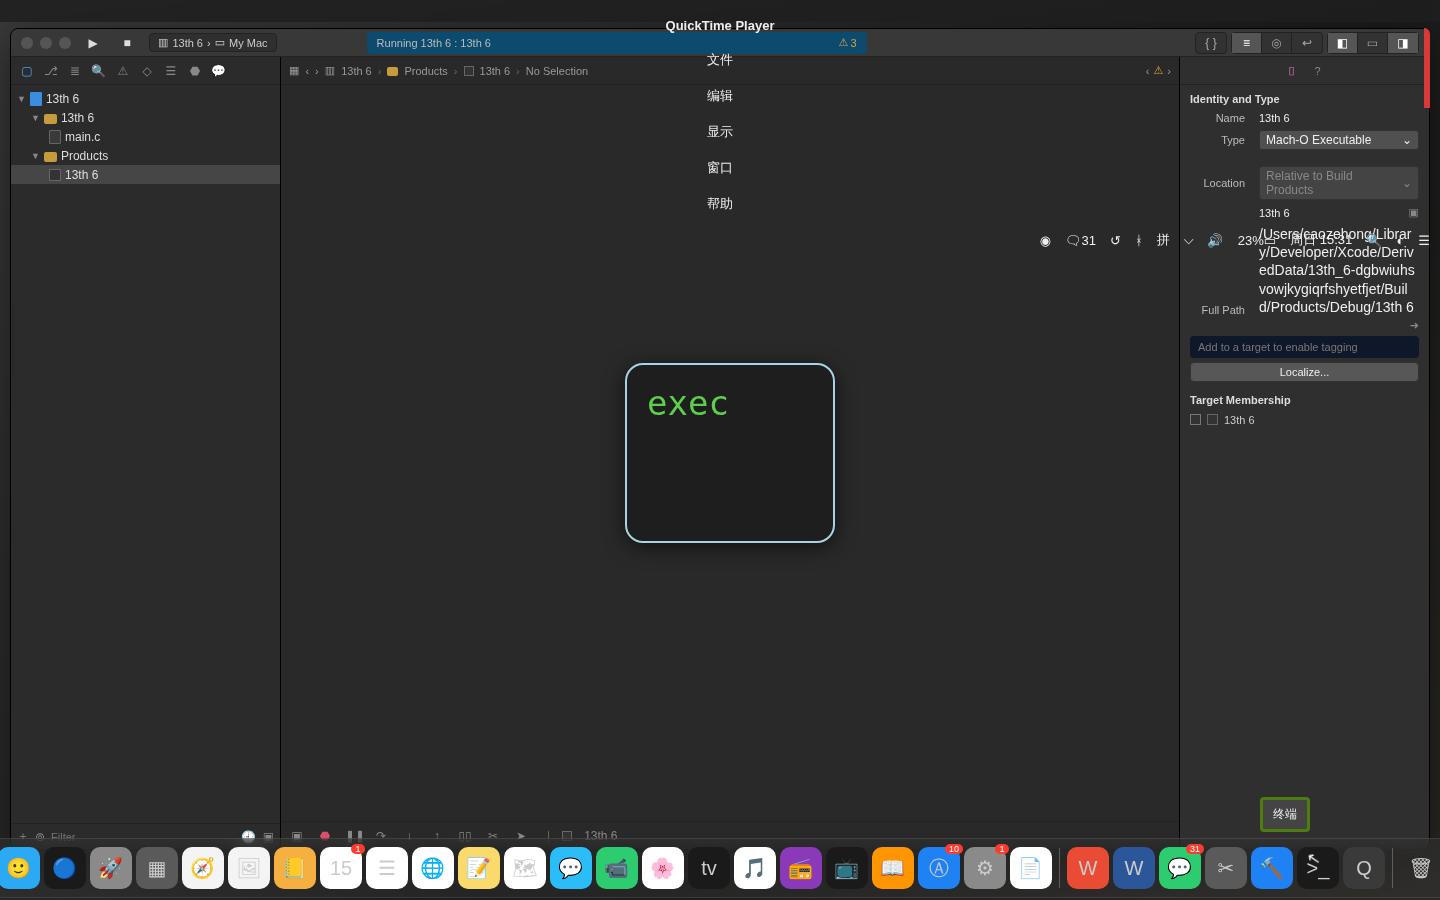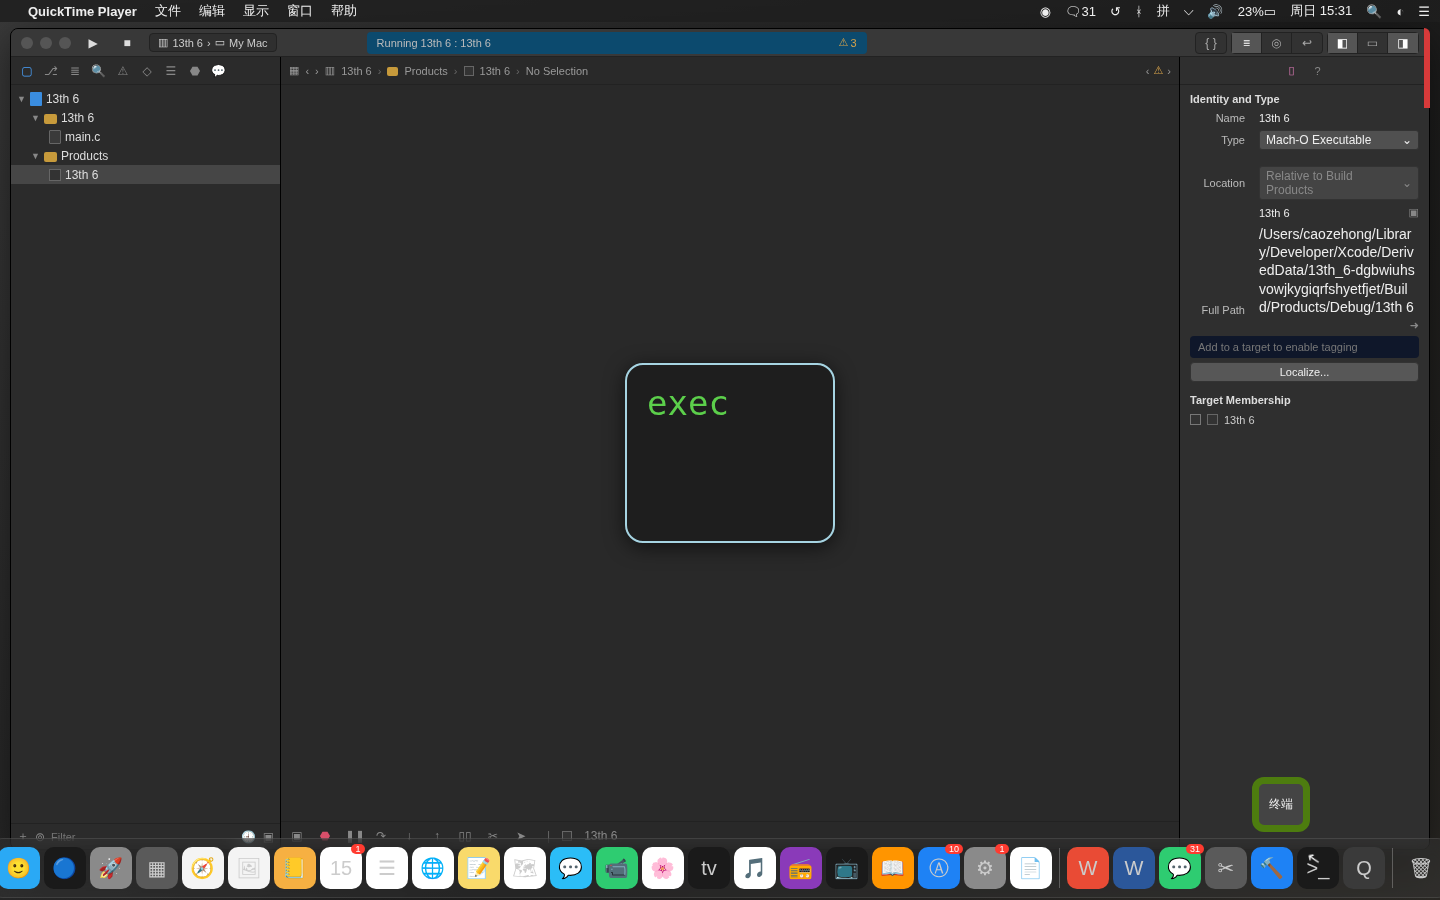--- a/index.html
+++ b/index.html
@@ -1,17 +1,17 @@
 <!DOCTYPE html>
 <html><head>
 <meta charset="utf-8">
 <style>
 * { margin:0; padding:0; box-sizing:border-box; font-family:-apple-system,"Helvetica Neue",Arial,sans-serif; }
 html,body { width:1440px; height:900px; overflow:hidden; background:#1a1a1a; color:#ccc; font-size:12px; }
-.menubar { height:22px; background:rgba(30,30,30,0.85); display:flex; align-items:center; padding:0 10px; color:#eee; gap:18px; font-size:13px; position:relative; z-index:100; }
+.menubar { height:22px; background:rgba(30,30,30,0.85); display:flex; align-items:center; padding:0 10px; color:#eee; gap:18px; font-size:13px; position:relative; z-index:100;flex-direction:column; }
 .menubar .apple { font-size:14px; }
 .menubar .appname { font-weight:600; }
 .menubar .right { margin-left:auto; display:flex; align-items:center; gap:14px; }
 .menubar .right .ico { display:inline-flex; align-items:center; font-size:13px; }
 .desktop { position:absolute; top:0; left:0; right:0; bottom:0; background:linear-gradient(135deg,#3a3a3a,#1b1b1b 60%,#2a2824); z-index:0; }
 .xcode-window { position:absolute; top:28px; left:10px; right:10px; bottom:50px; background:#2b2b2b; border-radius:8px; box-shadow:0 10px 40px rgba(0,0,0,0.5); overflow:hidden; display:flex; flex-direction:column; border:1px solid #000; }
 .titlebar { height:28px; background:#383838; display:flex; align-items:center; padding:0 10px; gap:10px; border-bottom:1px solid #222; }
 .traffic { display:flex; gap:7px; }
 .traffic span { width:12px; height:12px; border-radius:50%; background:#555; }
 .tb-btn { width:24px; height:20px; display:flex; align-items:center; justify-content:center; color:#aaa; border-radius:3px; }
@@ -64,21 +64,21 @@
 .insp-select.dim { background:#444; color:#888; }
 .tag-placeholder { margin:4px 10px; background:#0f172a; border-radius:4px; padding:5px 8px; color:#777; font-size:11px; }
 .loc-btn { margin:4px 10px; background:#575757; border:1px solid #333; border-radius:4px; padding:3px; text-align:center; color:#eee; font-size:11px; }
 .tm-row { display:flex; align-items:center; gap:6px; padding:4px 10px; }
 .tm-row .cb { width:11px; height:11px; border:1px solid #777; background:#333; }
 .red-strip { position:absolute; top:28px; right:10px; width:6px; height:80px; background:#d73a3a; border-top-right-radius:8px; z-index:50; }
 .dock { position:absolute; bottom:2px; left:50%; transform:translateX(-50%); height:60px; background:rgba(60,60,60,0.35); border-radius:14px; padding:4px 8px; display:flex; align-items:center; gap:4px; backdrop-filter:blur(10px); border:1px solid rgba(255,255,255,0.1); }
 .dock .app { width:42px; height:42px; border-radius:10px; display:flex; align-items:center; justify-content:center; font-size:20px; position:relative; }
 .dock .app .badge { position:absolute; top:-3px; right:-3px; background:#ff3b30; color:#fff; font-size:9px; border-radius:8px; padding:0 4px; min-width:14px; text-align:center; }
 .dock .divider { width:1px; height:40px; background:rgba(255,255,255,0.25); margin:0 3px; }
-.tooltip { position:absolute; bottom:68px; right:130px; background:#444; color:#eee; padding:12px 10px; border-radius:12px; font-size:12px; border:7px solid #4d7c0f; z-index:200; }
+.tooltip { position:absolute; bottom:68px; right:130px; background:#444; color:#eee; padding:6px 10px; border-radius:4px; font-size:12px; border:3px solid #4d7c0f; z-index:200; }
 .cursor { position:absolute; bottom:32px; right:120px; z-index:300; font-size:16px; color:#fff; transform:rotate(-10deg); }
 </style>
 </head>
 <body>
 
 <div class="desktop"></div>
 
 <div class="menubar">
   <span class="apple"></span>
   <span class="appname">QuickTime Player</span>

